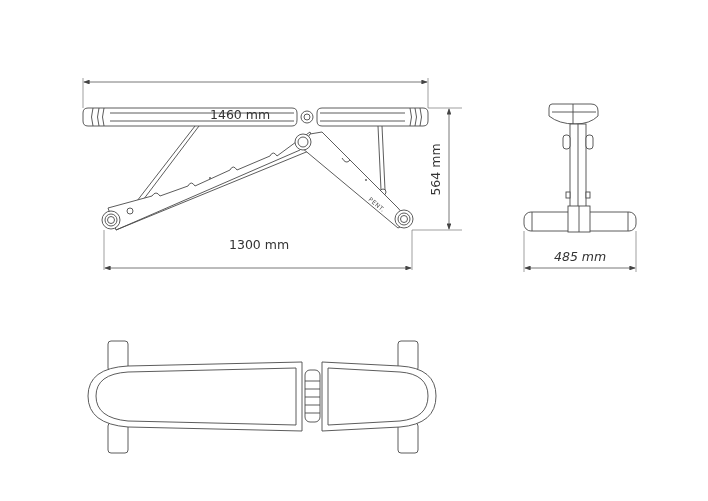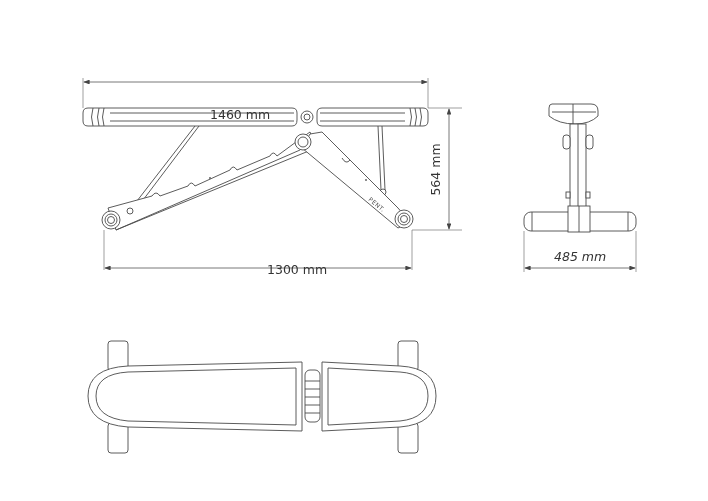--- a/index.html
+++ b/index.html
@@ -125,15 +125,15 @@
     <line class="ln" x1="305" y1="397" x2="320" y2="397"></line>
     <line class="ln" x1="305" y1="405" x2="320" y2="405"></line>
     <line class="ln" x1="305" y1="413" x2="320" y2="413"></line>
 
     <path class="lnf" d="M322,362 L322,431 L400,427 Q436,424 436,396 Q436,368 400,366 Z"></path>
     <path class="ln" d="M328,368 L328,425 L400,421 Q428,418 428,396 Q428,374 400,372 Z"></path>
   </g>
 </svg>
 
 <div class="lbl" style="left:210px; top:63px;margin-top:44px;">1460 mm</div>
-<div class="lbl" style="left:229px; top:262px;margin-left:38px;">1300 mm</div>
+<div class="lbl" style="left:229px; top:237px;">1300 mm</div>
 <div class="lbl-v" style="left:409px; top:162px;">564 mm</div>
 <div class="lbl" style="left:554px; top:249px;font-style:italic;">485 mm</div>
 
 </body></html>

